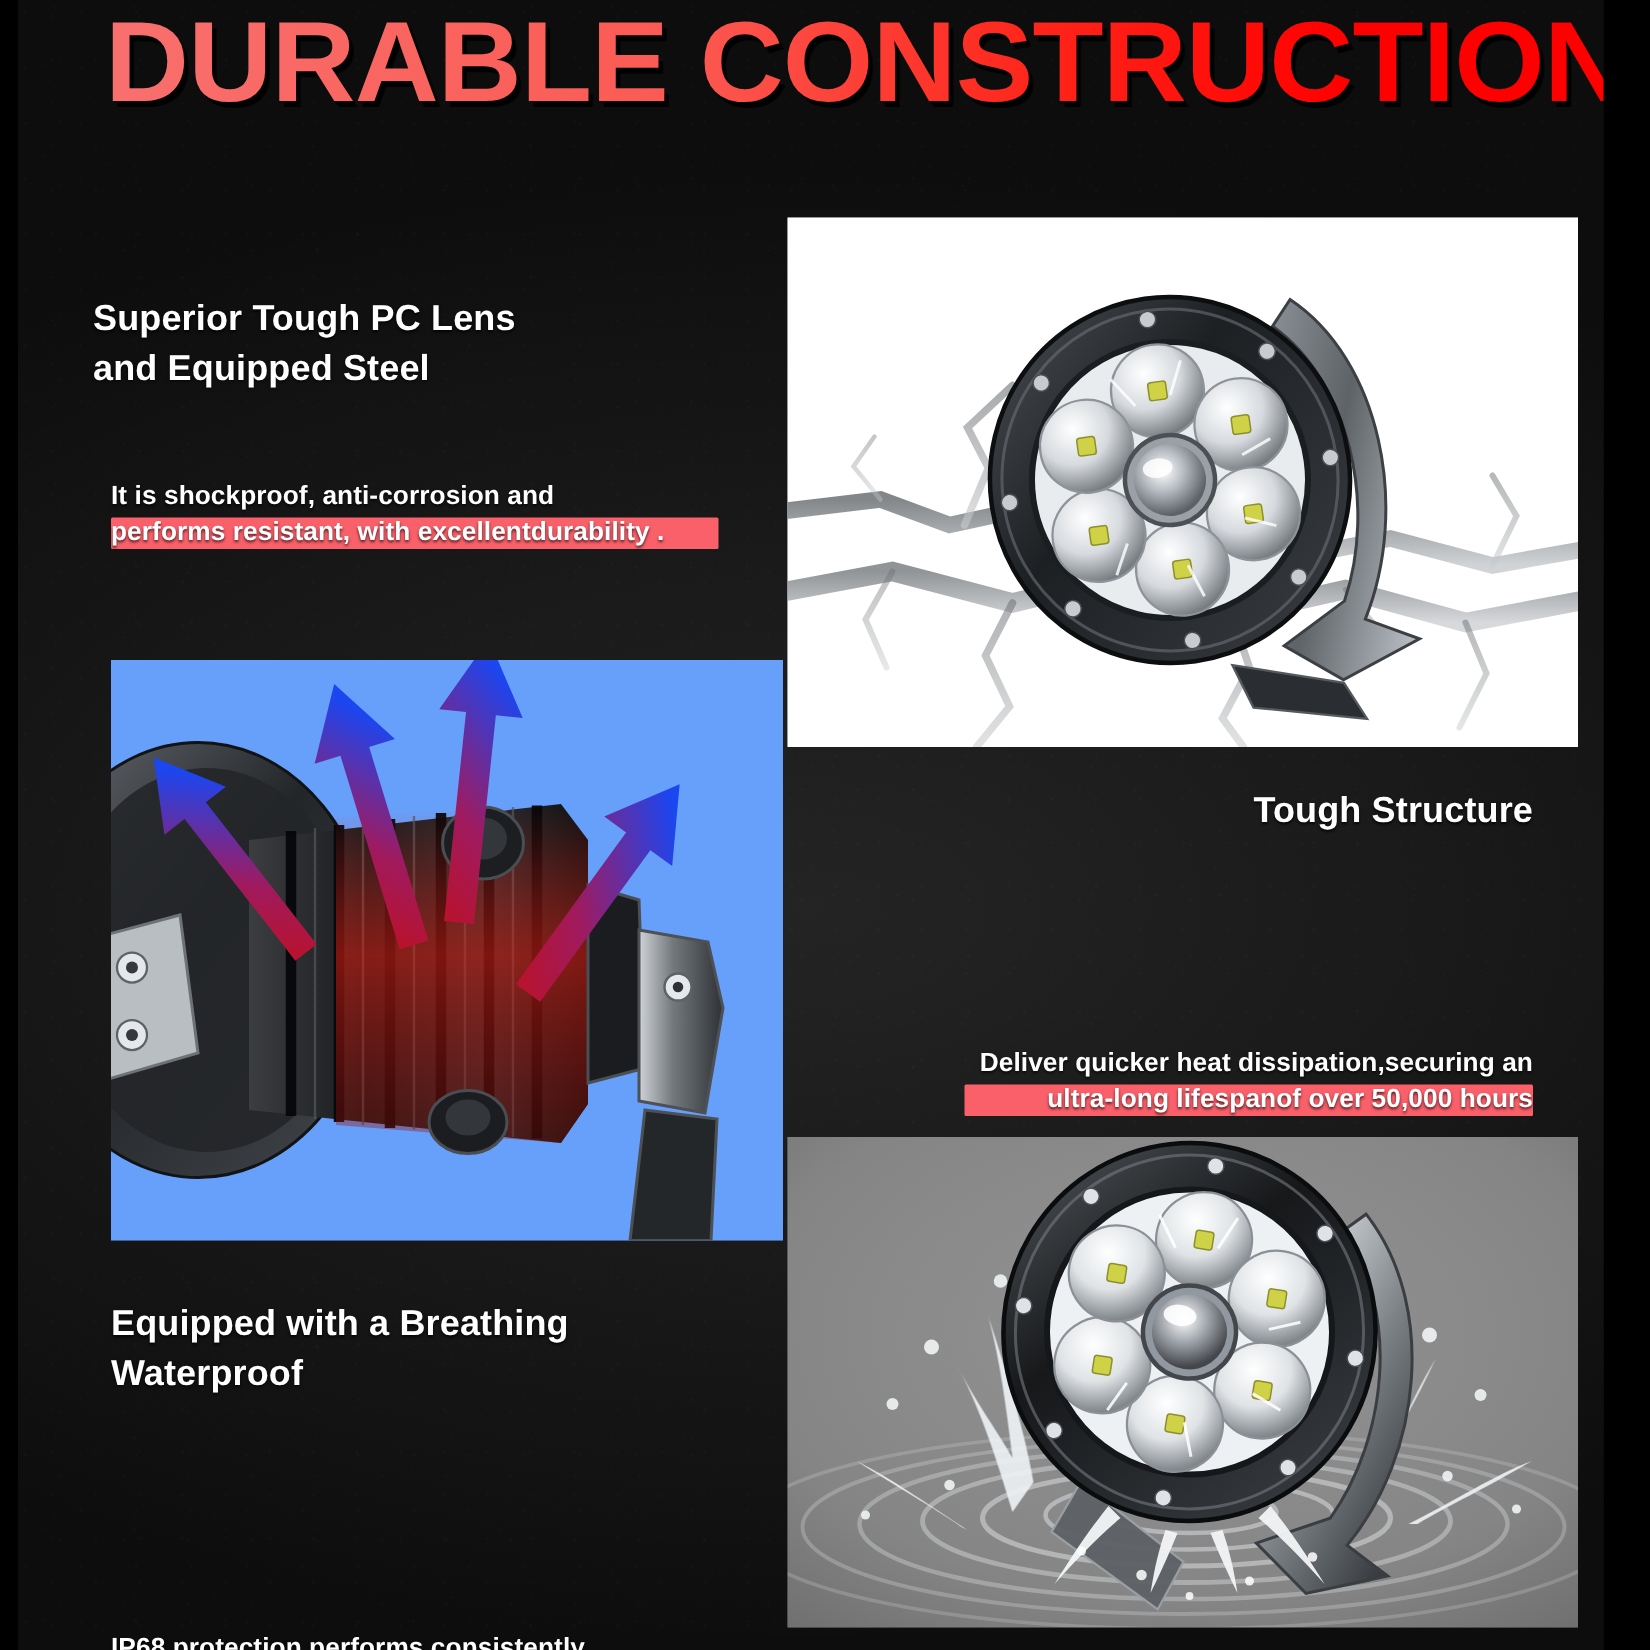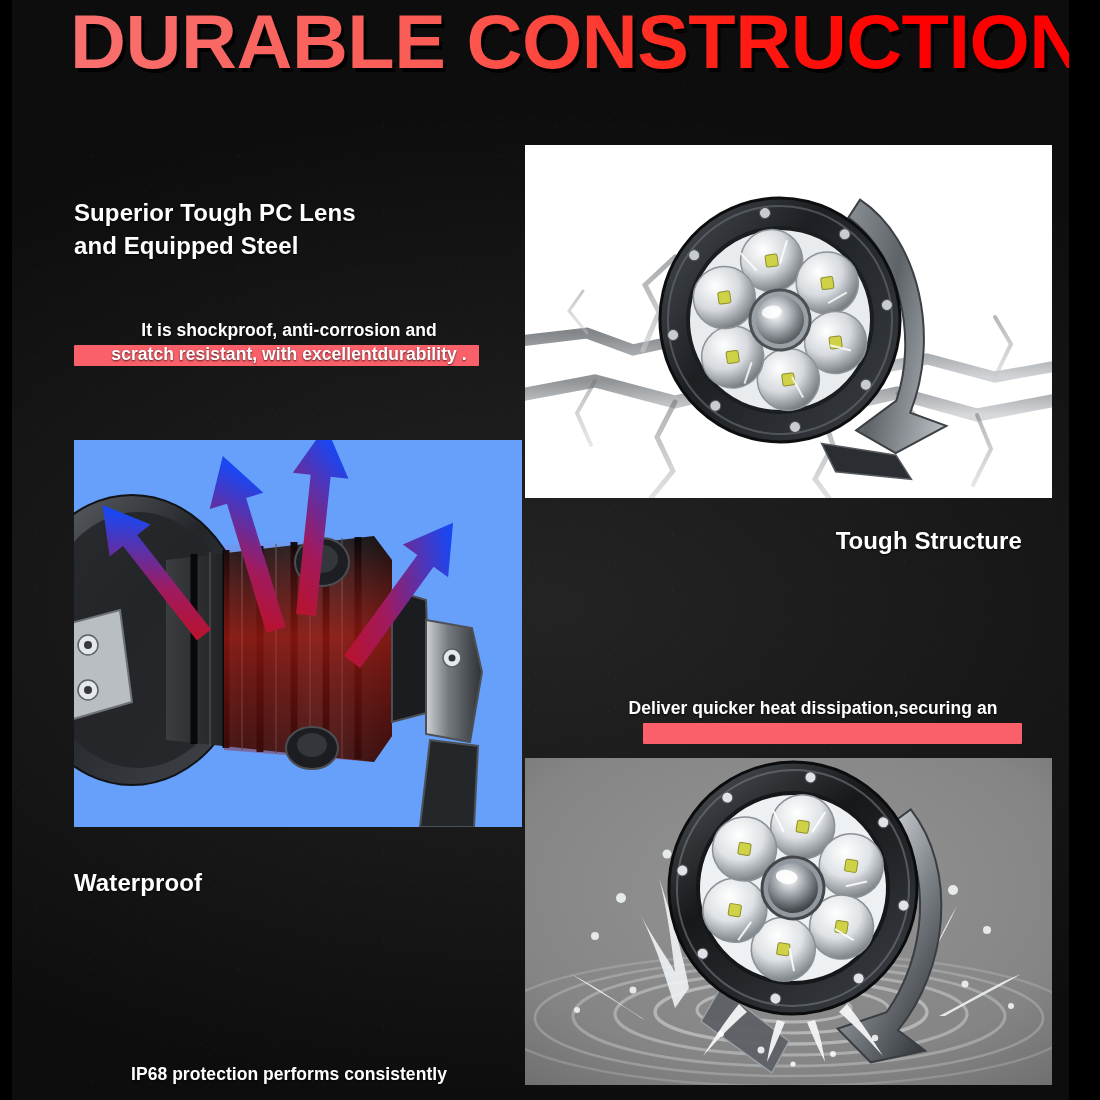--- a/index.html
+++ b/index.html
@@ -73,23 +73,22 @@
   .body-wrap { position:relative; }
   .body {
     position:relative;
     color:#ffffff;
     font-size:17.5px;
     font-weight:bold;
     line-height:24px;
     letter-spacing:.05px;
     z-index:2;
     text-shadow:0 1px 2px rgba(0,0,0,.7);
-    text-align:center;
-  }
-  .body.right { text-align:center; }
+  }
+  .body.right { text-align:right; }
 
   .hl {
     position:absolute;
     z-index:1;
     background:#f9606a;
     border-radius:1px;
   }
 
   
   .panel { position:absolute; overflow:hidden; }
@@ -116,50 +115,52 @@
 </style>
 </head>
 <body>
 
 <div id="page">
 
   <div id="noise"></div>
 
   <div id="title">DURABLE CONSTRUCTION</div>
 
-  <div class="txt-block" style="left:62px; top:196px; width:430px;">
+  <div class="txt-block" style="left:50px; top:196px; width:430px;">
     <div class="heading">
       <div>Superior Tough PC Lens</div>
       <div>and Equipped Steel</div>
     </div>
   </div>
 
   <div class="txt-block body-wrap" style="left:62px; top:318px; width:430px;">
     <div class="hl" style="left:0px; top:27px; width:405px; height:21px;"></div>
     <div class="body">
       <div>It is shockproof, anti-corrosion and</div>
-      <div>scratch resistant, with excellentdurability .</div>
+      <div>performs resistant, with excellentdurability .</div>
     </div>
   </div>
 
   <div class="txt-block" style="left:598px; top:524px; width:412px;">
     <div class="heading right">
       <div>Tough Structure</div>
     </div>
   </div>
 
   <div class="txt-block body-wrap" style="left:592px; top:648px; width:418px;">
     <div class="hl" style="left:39px; top:27px; width:379px; height:21px;"></div>
     <div class="body right">
       <div>Deliver quicker heat dissipation,securing an</div>
+      <div>ultra-long lifespanof over 50,000 hours</div>
     </div>
   </div>
 
   <div class="txt-block" style="left:62px; top:866px; width:430px;">
     <div class="heading">
+      <div>Equipped with a Breathing</div>
       <div>Waterproof</div>
     </div>
   </div>
 
   <div class="txt-block body-wrap" style="left:62px; top:990px; width:430px;">
 
     <div class="body">
       <div>IP68 protection performs consistently</div>
 
     </div>

